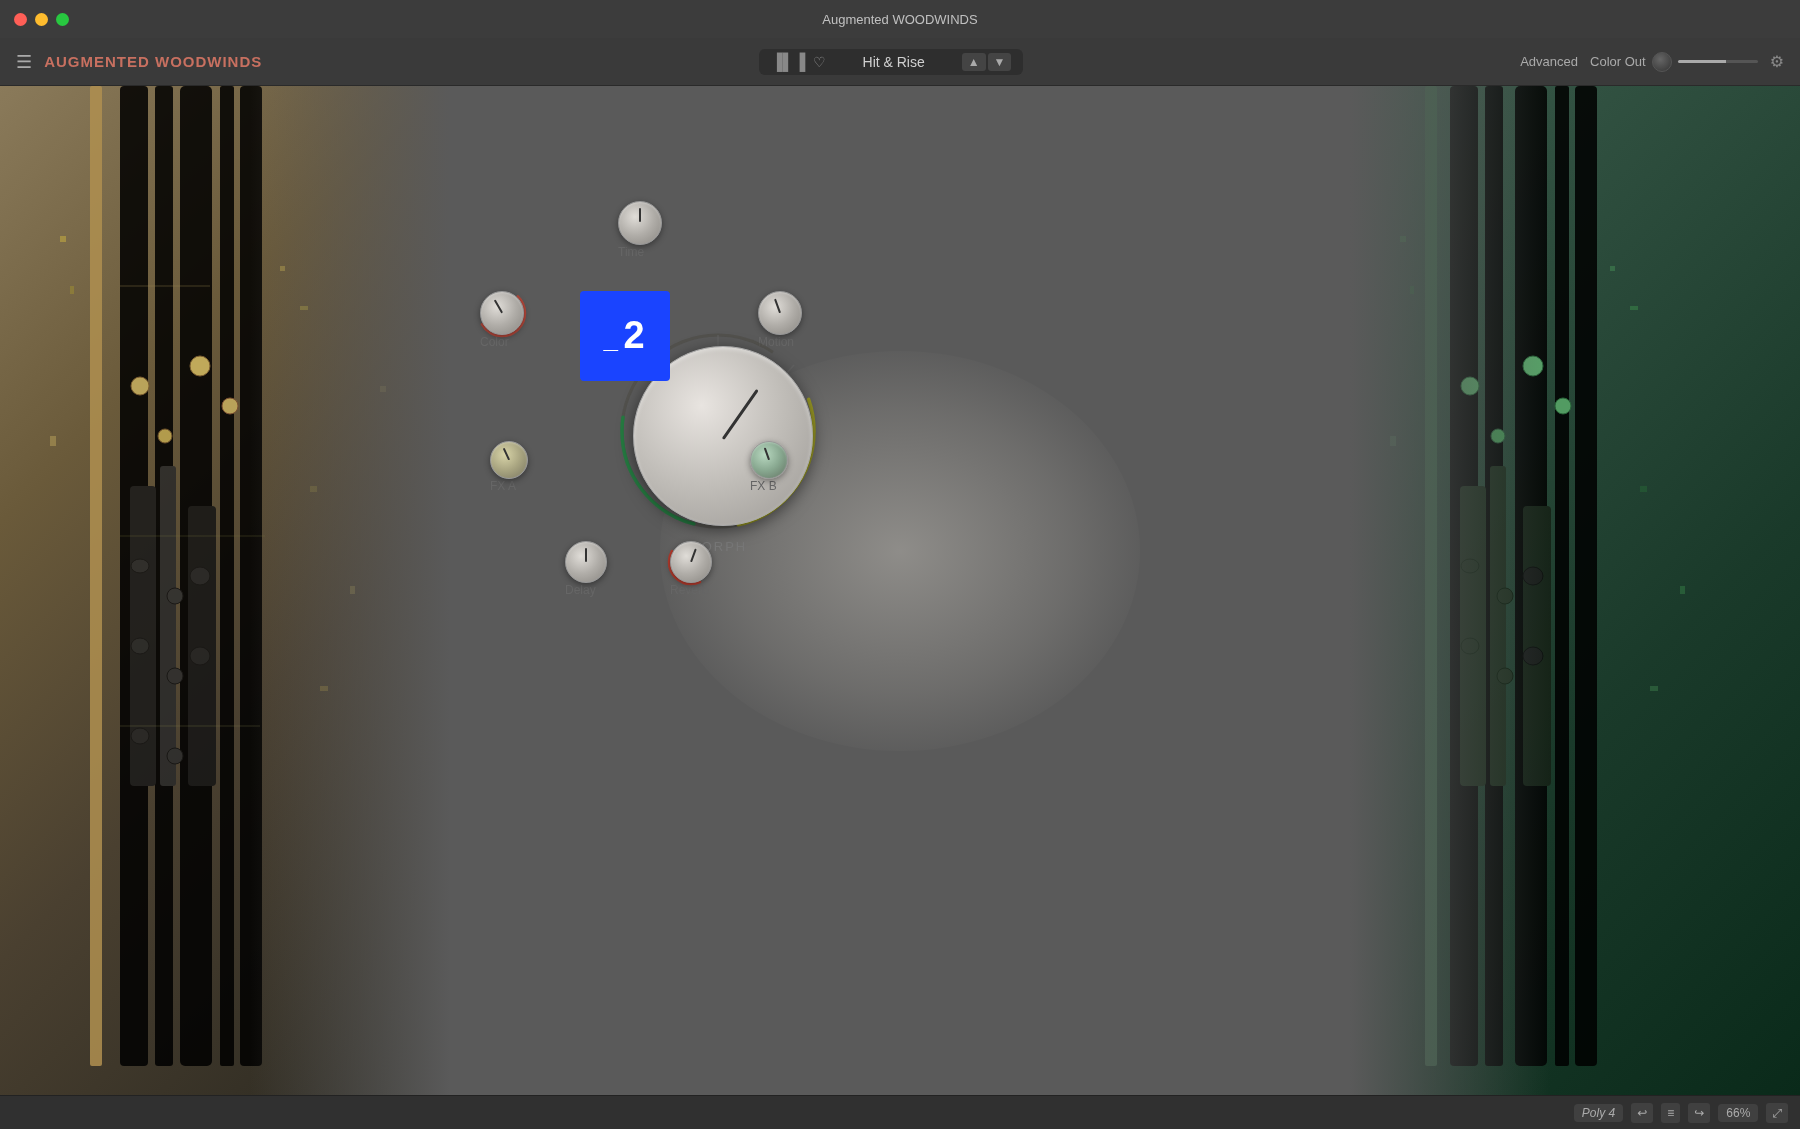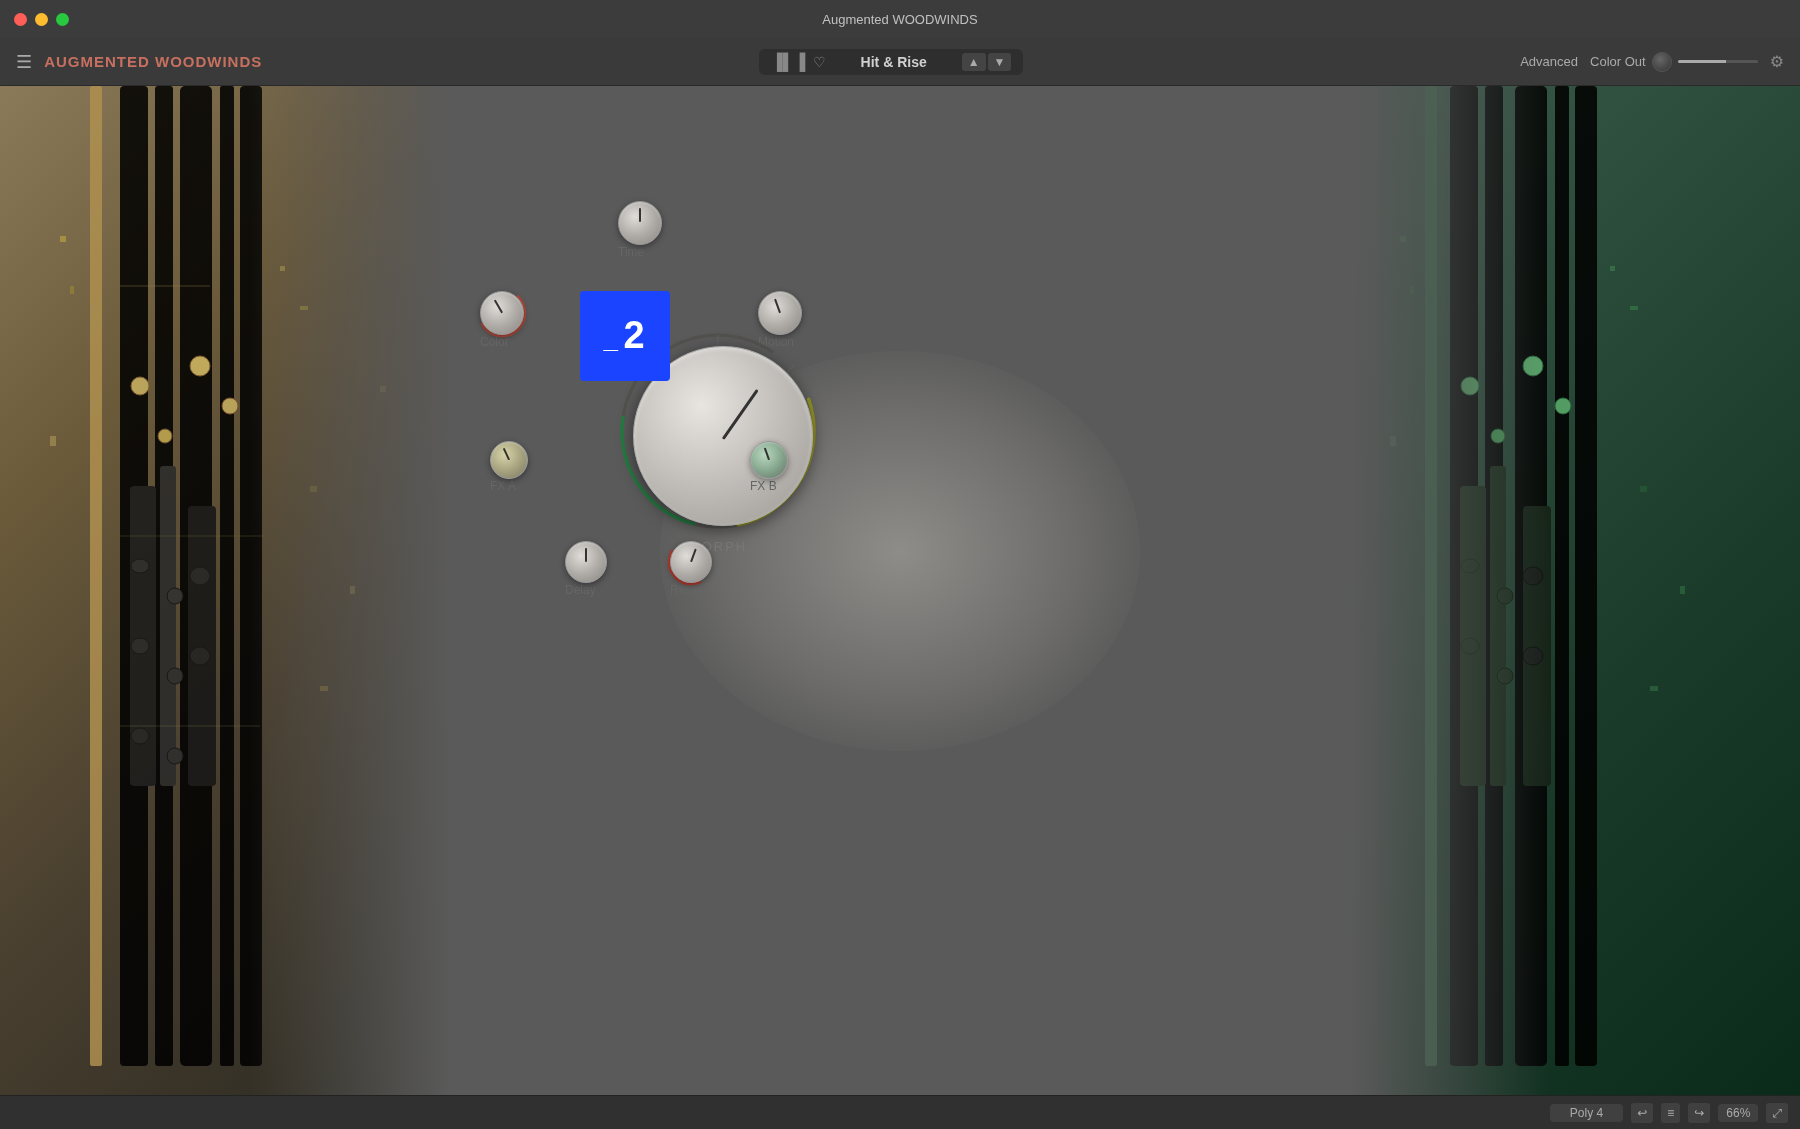--- a/index.html
+++ b/index.html
@@ -90,21 +90,21 @@
       color: #888;
       font-size: 16px;
     }
     .preset-heart {
       color: #888;
       font-size: 14px;
     }
     .preset-name {
       color: #d0d0d0;
       font-size: 14px;
-      font-weight: 700;
+      font-weight: 400;
       min-width: 120px;
       text-align: center;
     }
     .preset-nav {
       display: flex;
       gap: 2px;
     }
     .preset-nav-btn {
       color: #888;
       font-size: 12px;
@@ -341,23 +341,24 @@
       align-items: center;
       justify-content: flex-end;
       padding: 0 12px;
       gap: 8px;
       flex-shrink: 0;
       border-top: 1px solid #222;
     }
     .poly-badge {
       background: #404040;
       border-radius: 4px;
-      padding: 2px 20px;
+      padding: 2px 8px;
       color: #aaa;
       font-size: 12px;
+      font-style: italic;
     }
     .bottom-icon-btn {
       background: #404040;
       border: none;
       border-radius: 3px;
       padding: 3px 6px;
       color: #aaa;
       font-size: 12px;
       cursor: pointer;
     }

